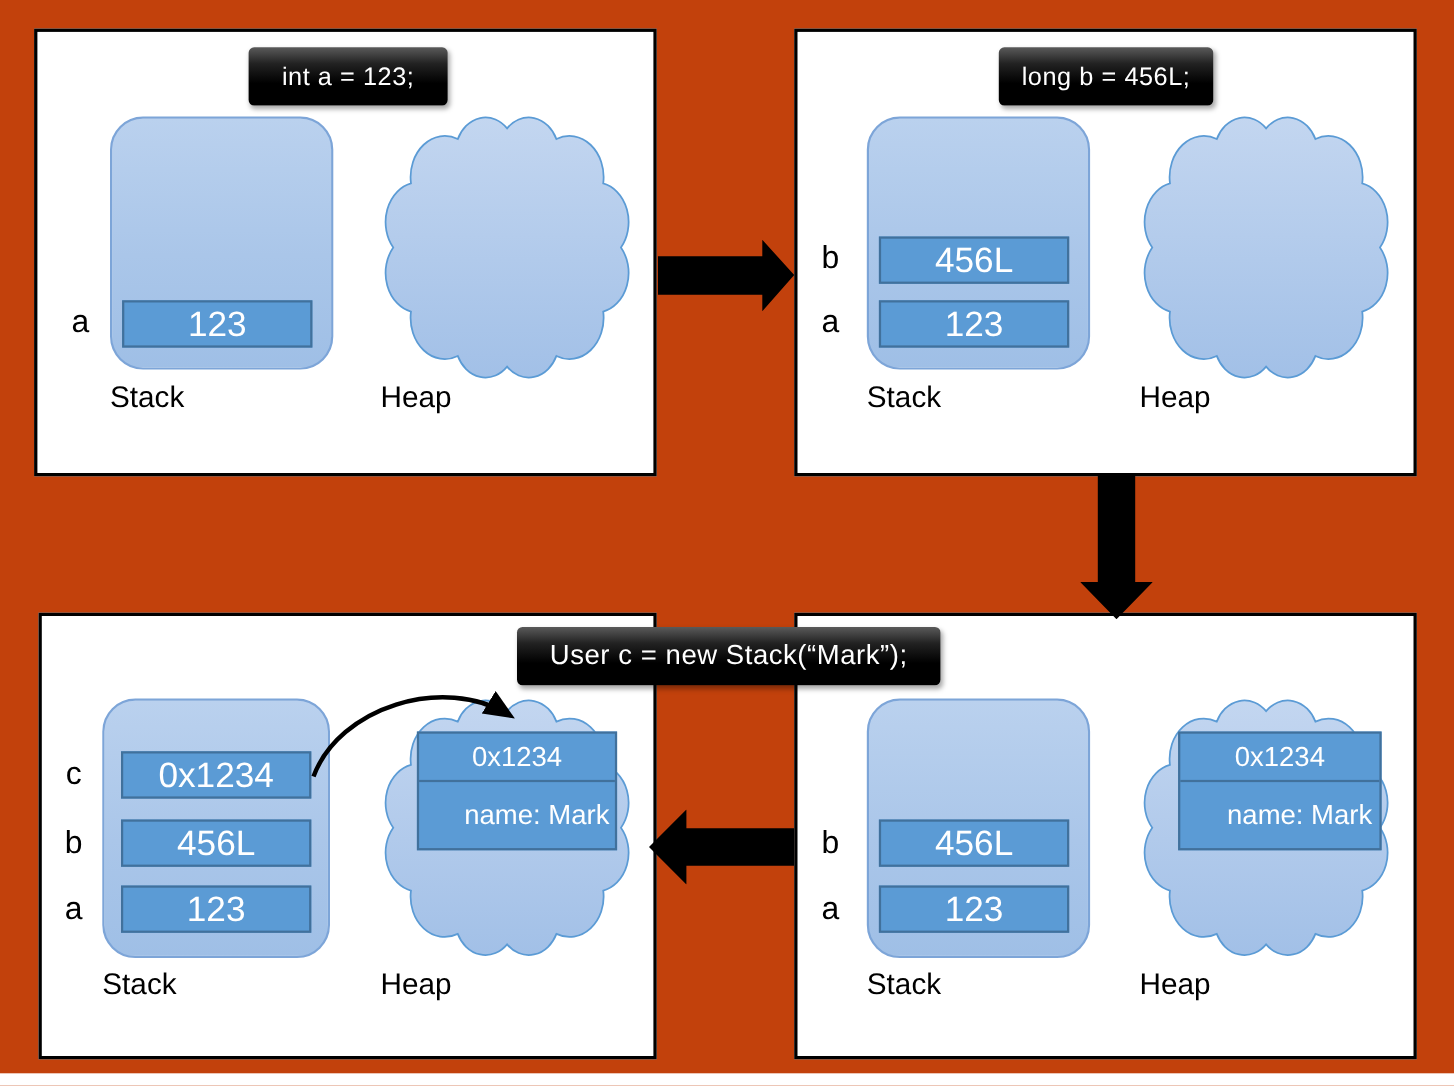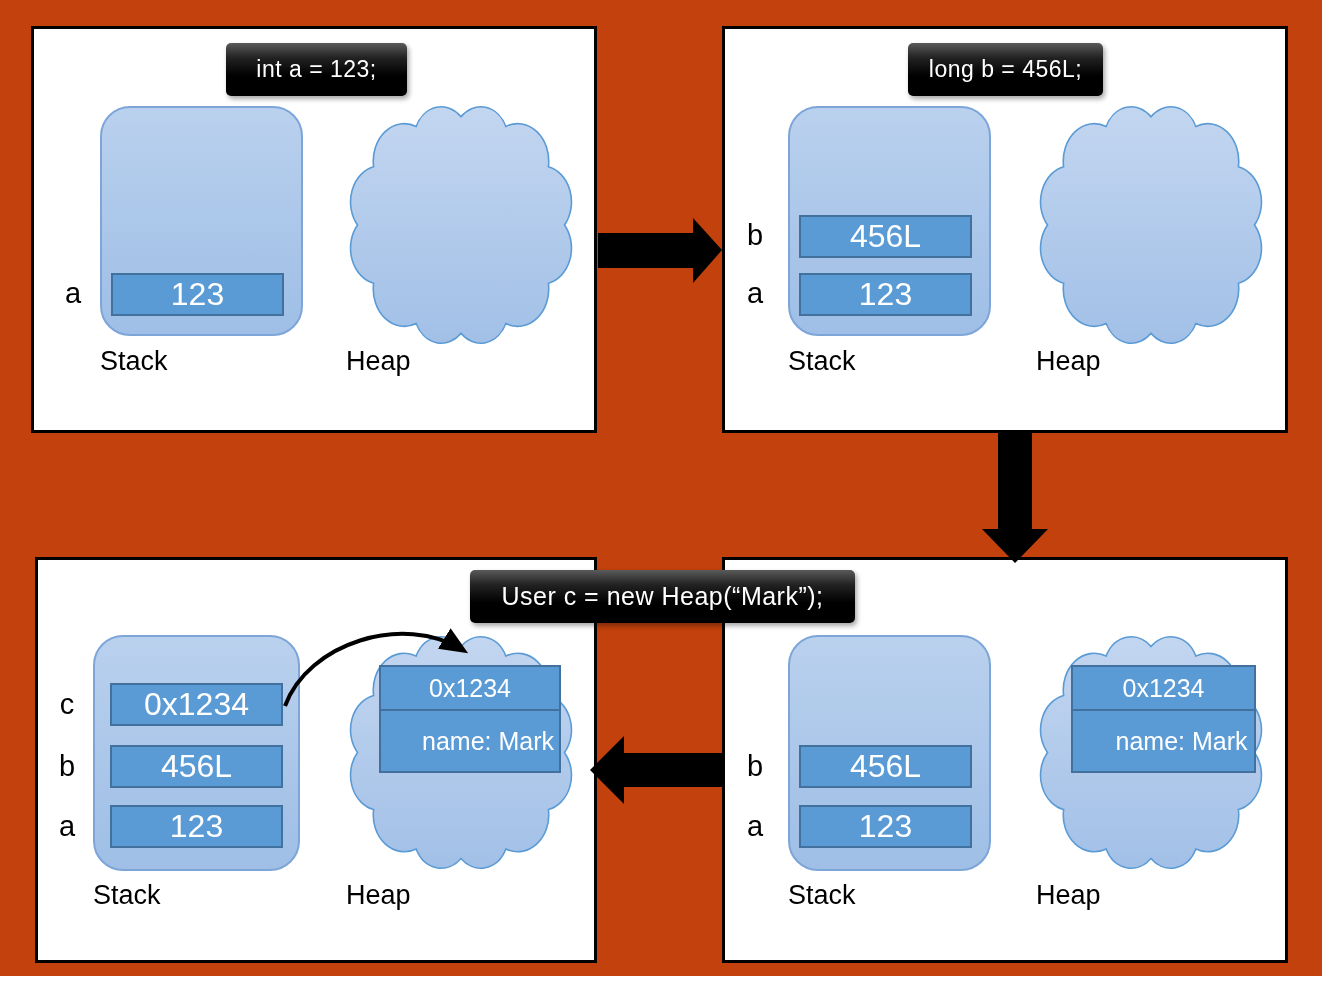--- a/index.html
+++ b/index.html
@@ -132,21 +132,21 @@
       <path d="M 190 85 A 26 26 0 0 1 176 127 A 27 27 0 0 1 139 156 A 24 24 0 0 1 100 163 A 24 24 0 0 1 61 156 A 27 27 0 0 1 24 127 A 26 26 0 0 1 10 85 A 26 26 0 0 1 24 43 A 27 27 0 0 1 61 14 A 24 24 0 0 1 100 7 A 24 24 0 0 1 139 14 A 27 27 0 0 1 176 43 A 26 26 0 0 1 190 85 Z" fill="url(#cloudGrad)" stroke="#5b9bd5" stroke-width="1.6" vector-effect="non-scaling-stroke"></path>
     </svg>
     <div class="caption" style="left:311px;top:320px;width:230px;">Heap</div>
 
     <div class="heap-object" style="left:346px;top:105px;width:185px;height:108px;">
       <div class="hdr">0x1234</div>
       <div class="fld">name: Mark</div>
     </div>
   </div>
 
-  <div class="code-label" style="left:470px;top:570px;width:385px;height:53px;font-size:25px;">User c = new Heap(“Mark”);</div>
+  <div class="code-label" style="left:470px;top:570px;width:385px;height:53px;font-size:25px;">User c = new Stack(“Mark”);</div>
 
   <svg class="flow-arrow" style="left:598px;top:218px;" width="124" height="65" viewBox="0 0 124 65">
     <polygon points="0,15 95,15 95,0 124,32 95,65 95,50 0,50" fill="#000000"></polygon>
   </svg>
 
   <svg class="flow-arrow" style="left:982px;top:431px;" width="66" height="132" viewBox="0 0 66 132">
     <polygon points="16,0 50,0 50,98 66,98 33,132 0,98 16,98" fill="#000000"></polygon>
   </svg>
 
   <svg class="flow-arrow" style="left:590px;top:736px;" width="132" height="68" viewBox="0 0 132 68">

